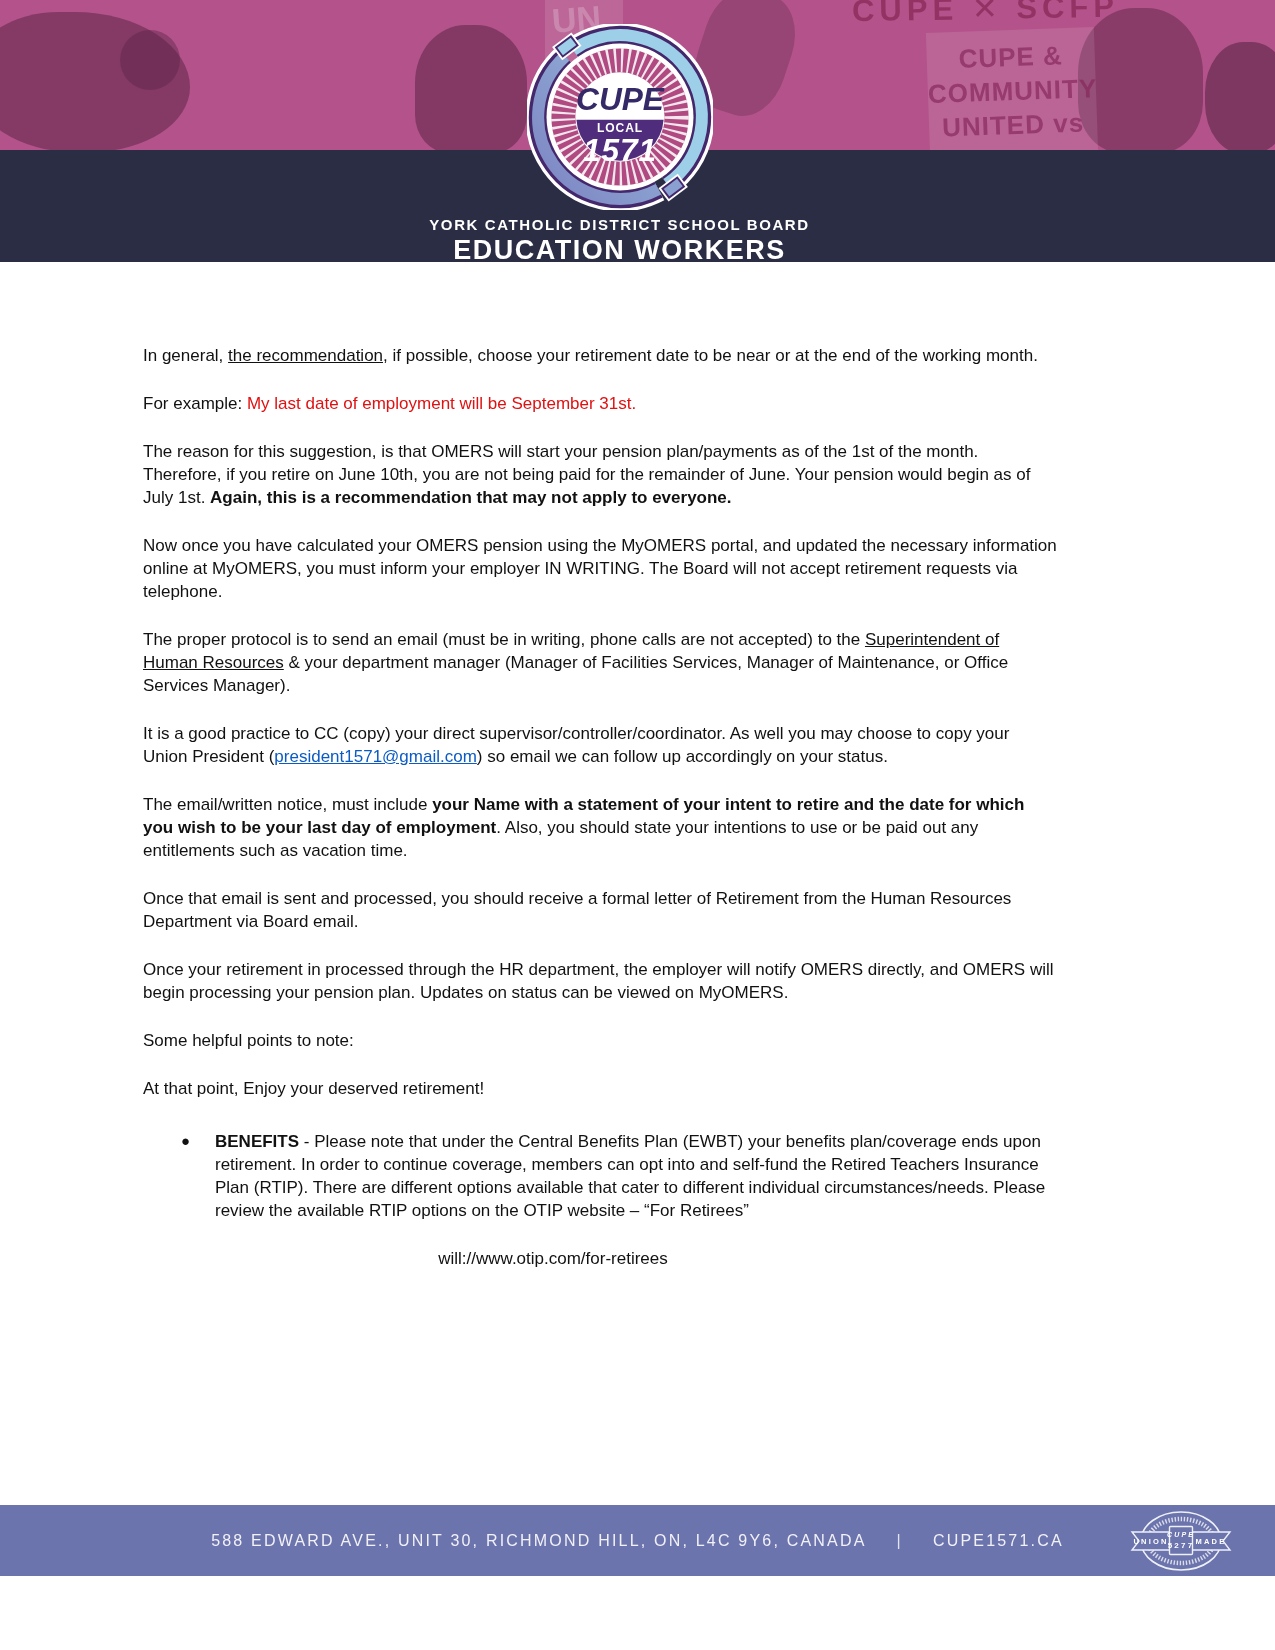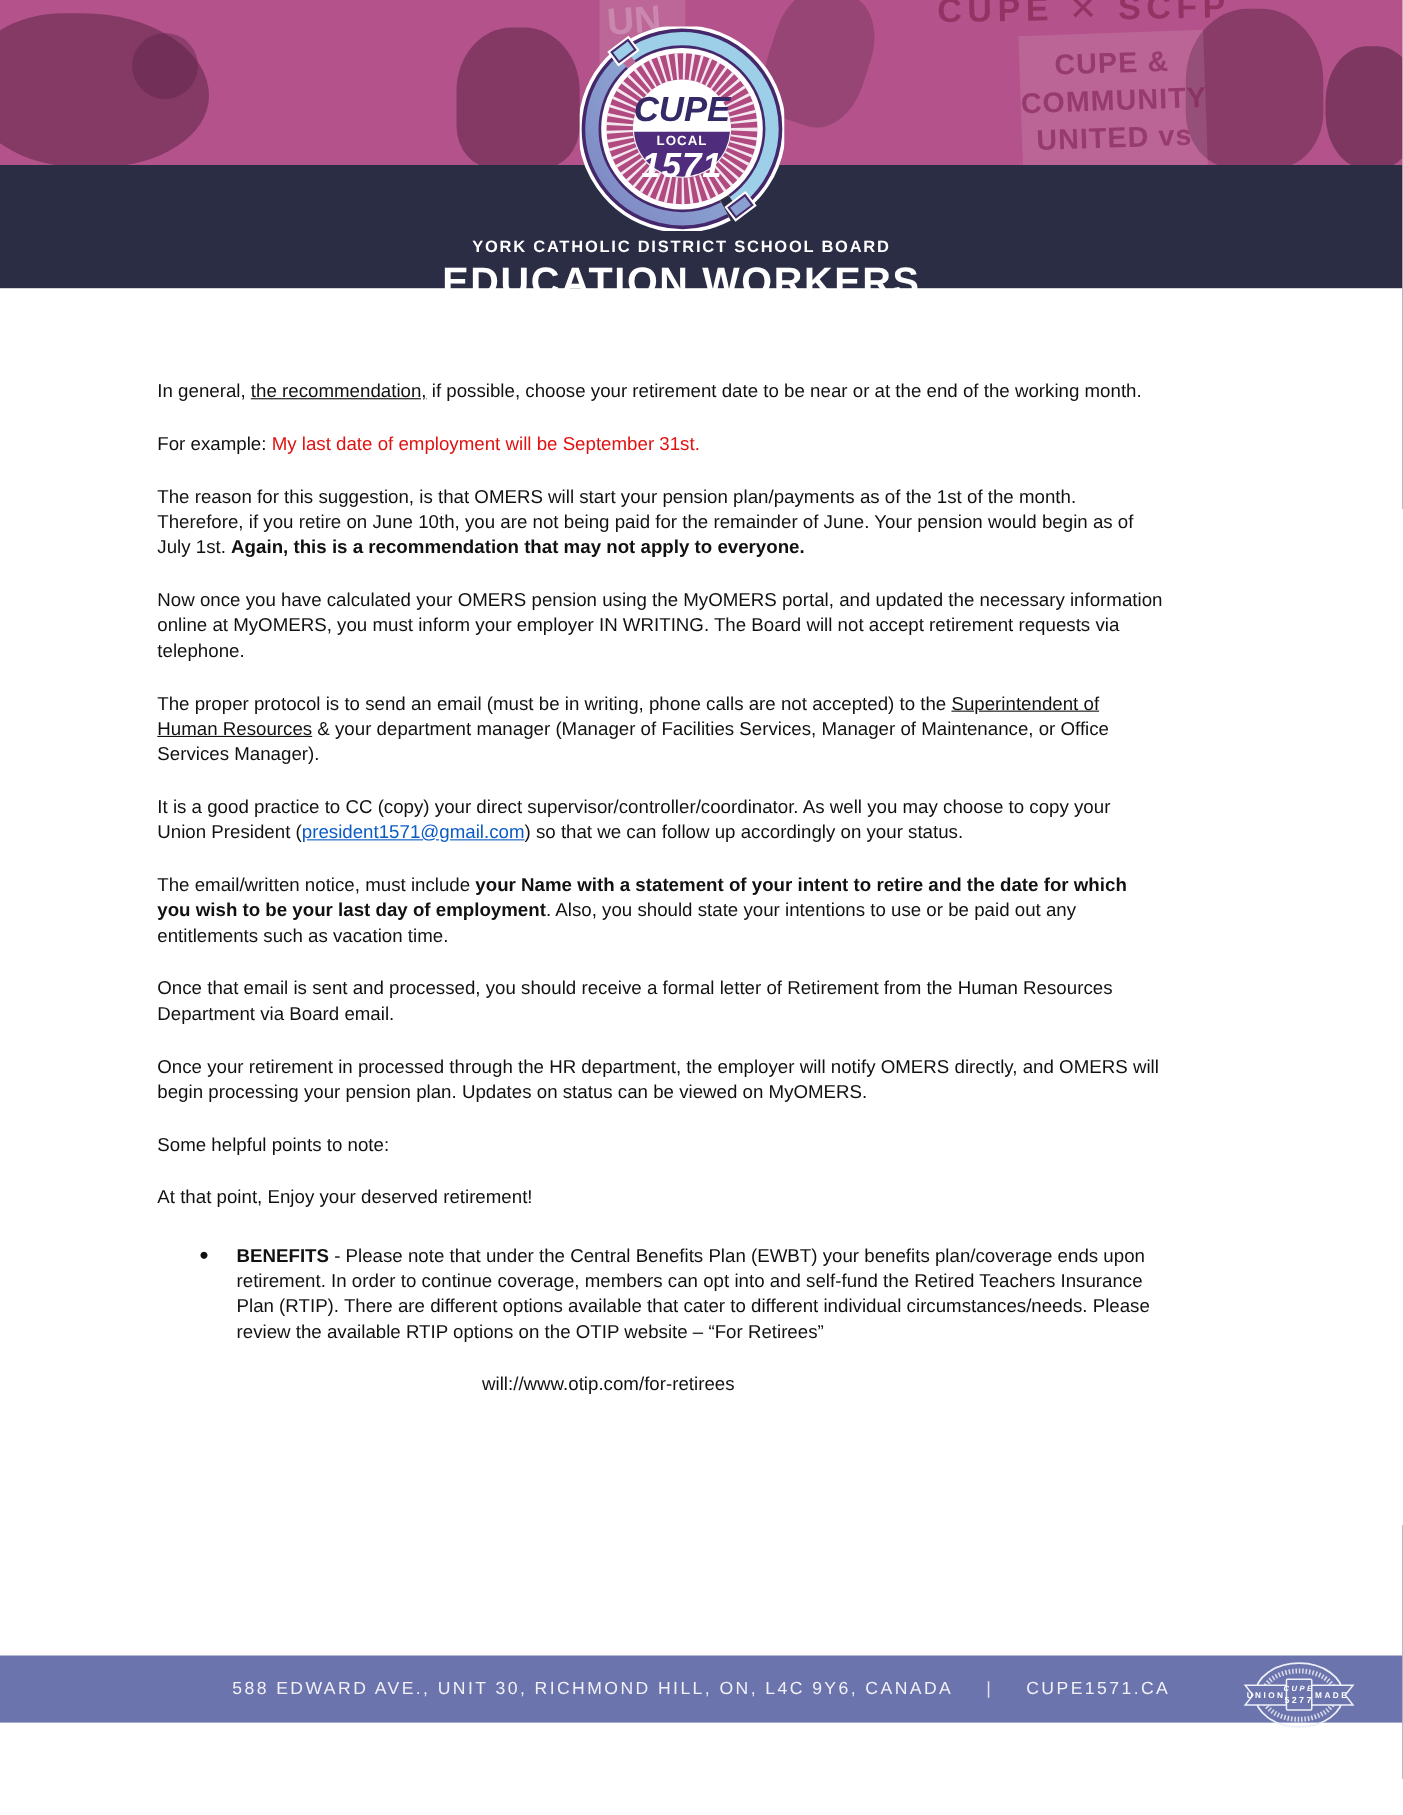--- a/index.html
+++ b/index.html
@@ -6,21 +6,21 @@
   .page{position:relative;width:1275px;height:1650px;margin:0 auto;background:#ffffff;
         overflow:hidden;font-family:"Liberation Sans","DejaVu Sans",sans-serif;}
 
   
   .hero{position:absolute;left:0;top:0;width:1275px;height:150px;
         background:var(--c-magenta,#b4538b);overflow:hidden;}
   .navband{position:absolute;left:0;top:150px;width:1275px;height:112px;
         background:var(--c-navy,#2b2d45);}
   .org-lines{width:100%;box-sizing:border-box;padding-right:36px;text-align:center;color:#fff;}
   .org-line1{margin-top:66px;font-size:15px;font-weight:bold;letter-spacing:1.6px;}
-  .org-line2{margin-top:2px;font-size:36px;font-weight:bold;letter-spacing:1.5px;}
+  .org-line2{margin-top:2px;font-size:27px;font-weight:bold;letter-spacing:1.5px;}
 
   
   .blob{position:absolute;background:rgba(70,25,52,.42);}
   .banner-text{position:absolute;left:852px;top:-10px;font-size:31px;font-weight:bold;
         letter-spacing:5px;color:rgba(120,25,70,.55);transform:rotate(-1deg);white-space:nowrap;}
   .sign{position:absolute;left:928px;top:30px;width:168px;height:126px;
         background:rgba(255,255,255,.10);transform:rotate(-2deg);text-align:center;padding-top:10px;
         box-sizing:border-box;}
   .sign div{font-size:26px;font-weight:bold;color:rgba(135,40,92,.70);line-height:34px;letter-spacing:1px;}
   .faint-sign{position:absolute;left:545px;top:0;width:78px;height:120px;background:rgba(255,255,255,.12);}
@@ -36,21 +36,21 @@
   .content p{margin:0 0 25px 0;}
   .para.bullet{position:relative;padding-left:72px;margin-top:30px;}
   .para.bullet .dot{position:absolute;left:38px;top:-1px;font-size:15px;}
   .para.centered{width:820px;text-align:center;}
   .run-bold{font-weight:bold;}
   .run-underline{text-decoration:underline;}
   .run-red{color:var(--c-red,#e01111);}
   a.run-link{color:var(--c-link,#0a5bc4);text-decoration:underline;cursor:pointer;}
 
   
-  .footer{position:absolute;left:0;top:1505px;width:1275px;height:61px;
+  .footer{position:absolute;left:0;top:1505px;width:1275px;height:71px;
         background:var(--c-footer,#6b74ad);display:flex;align-items:center;justify-content:center;
         color:#f2f1f8;font-size:16px;letter-spacing:2.2px;}
   .footer .sep{margin:0 30px;opacity:.9;}
   .badge{position:absolute;right:42px;top:2px;}
 </style>
 </head>
 <body>
 
 <div class="page">
 
@@ -122,21 +122,21 @@
       <text x="100" y="147" text-anchor="middle" class="logo-cupe" font-size="34" fill="#ffffff" letter-spacing="1">1571</text>
     </svg>
   </div>
 
   <div class="content">
       <p class="para normal"><span class="run run-normal">In general, </span><span class="run run-underline">the recommendation,</span><span class="run run-normal"> if possible, choose your retirement date to be near or at the end of the working month.</span></p>
       <p class="para normal"><span class="run run-normal">For example: </span><span class="run run-red">My last date of employment will be September 31st.</span></p>
       <p class="para normal"><span class="run run-normal">The reason for this suggestion, is that OMERS will start your pension plan/payments as of the 1st of the month. Therefore, if you retire on June 10th, you are not being paid for the remainder of June. Your pension would begin as of July 1st. </span><span class="run run-bold">Again, this is a recommendation that may not apply to everyone.</span></p>
       <p class="para normal"><span class="run run-normal">Now once you have calculated your OMERS pension using the MyOMERS portal, and updated the necessary information online at MyOMERS, you must inform your employer IN WRITING. The Board will not accept retirement requests via telephone.</span></p>
       <p class="para normal"><span class="run run-normal">The proper protocol is to send an email (must be in writing, phone calls are not accepted) to the </span><span class="run run-underline">Superintendent of Human Resources</span><span class="run run-normal"> &amp; your department manager (Manager of Facilities Services, Manager of Maintenance, or Office Services Manager).</span></p>
-      <p class="para normal"><span class="run run-normal">It is a good practice to CC (copy) your direct supervisor/controller/coordinator. As well you may choose to copy your Union President (</span><a class="run run-link">president1571@gmail.com</a><span class="run run-normal">) so that we can follow up accordingly on your status.</span></p>
+      <p class="para normal"><span class="run run-normal">It is a good practice to CC (copy) your direct supervisor/controller/coordinator. As well you may choose to copy your Union President (</span><a class="run run-link">president1571@gmail.com</a><span class="run run-normal">) so email we can follow up accordingly on your status.</span></p>
       <p class="para normal"><span class="run run-normal">The email/written notice, must include </span><span class="run run-bold">your Name with a statement of your intent to retire and the date for which you wish to be your last day of employment</span><span class="run run-normal">. Also, you should state your intentions to use or be paid out any entitlements such as vacation time.</span></p>
       <p class="para normal"><span class="run run-normal">Once that email is sent and processed, you should receive a formal letter of Retirement from the Human Resources Department via Board email.</span></p>
       <p class="para normal"><span class="run run-normal">Once your retirement in processed through the HR department, the employer will notify OMERS directly, and OMERS will begin processing your pension plan. Updates on status can be viewed on MyOMERS.</span></p>
       <p class="para normal"><span class="run run-normal">Some helpful points to note:</span></p>
       <p class="para normal"><span class="run run-normal">At that point, Enjoy your deserved retirement!</span></p>
       <p class="para bullet"><span class="dot">●</span><span><span class="run run-bold">BENEFITS</span><span class="run run-normal"> - Please note that under the Central Benefits Plan (EWBT) your benefits plan/coverage ends upon retirement. In order to continue coverage, members can opt into and self-fund the Retired Teachers Insurance Plan (RTIP). There are different options available that cater to different individual circumstances/needs. Please review the available RTIP options on the OTIP website – “For Retirees”</span></span></p>
       <p class="para centered"><span class="run run-normal">will://www.otip.com/for-retirees</span></p>
     </div>
 
   <div class="footer">

